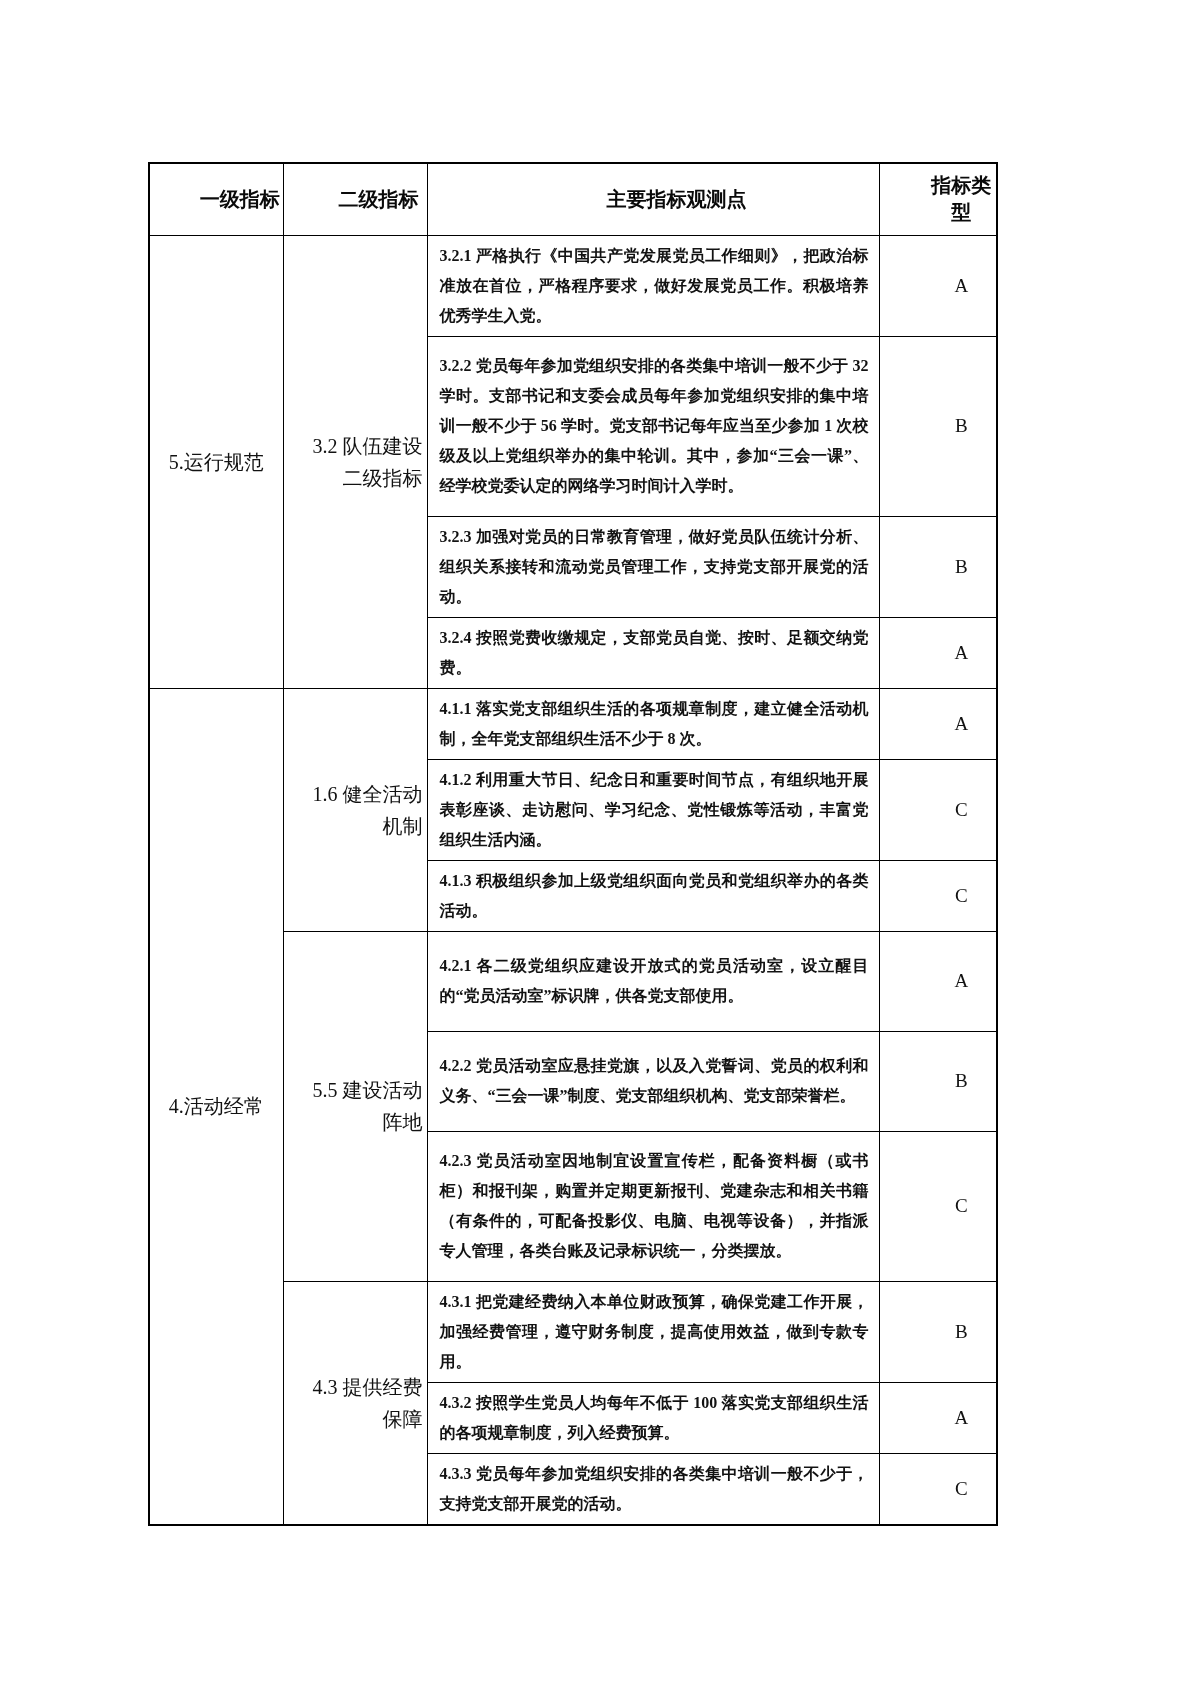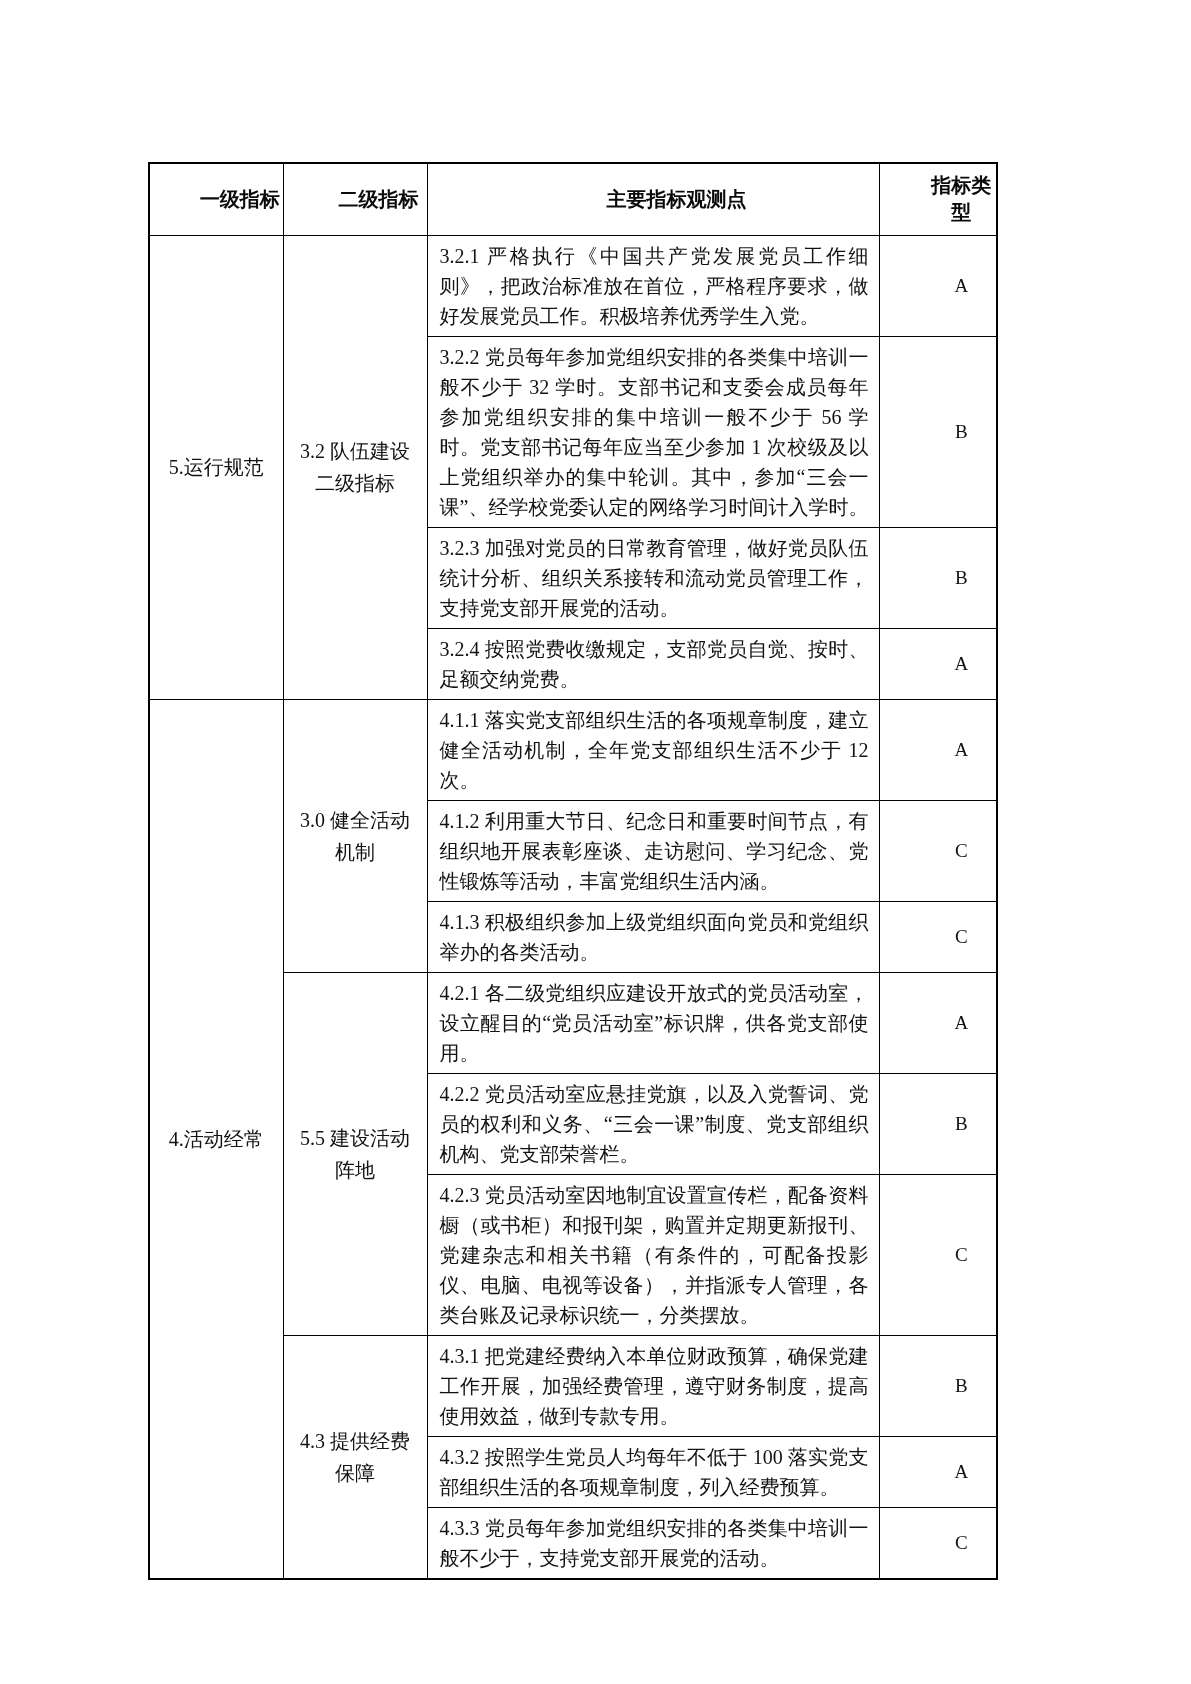--- a/index.html
+++ b/index.html
@@ -36,28 +36,29 @@
     text-align:center;
     height:72px;
     color:#0a0a0a;
   }
   td.l1,td.l2{
     text-align:center;
     font-size:20px;
     line-height:32px;
     padding:2px 4px;
   }
-  td.l2 .line{display:block;}
+  td.l2 .line{display:block;text-align:right;}
   td.obs{
-    font-size:20px;
+    font-size:16px;
     line-height:30px;
     text-align:justify;
     text-justify:inter-ideograph;
     padding:5px 10px 5px 12px;
     vertical-align:middle;
+    font-weight:bold;
   }
   td.type{
     text-align:center;
     font-size:19px;
     font-family:"Liberation Serif","DejaVu Serif",serif;
   }
   tr.h2{height:70px}
   tr.h3{height:100px}
   tr.h5{height:150px}
   tr.h6{height:180px}
@@ -101,24 +102,24 @@
     <td class="type">B</td>
   </tr>
   <tr class="h2">
     <td class="obs">3.2.4 按照党费收缴规定，支部党员自觉、按时、足额交纳党费。</td>
     <td class="type">A</td>
   </tr>
 
   <tr class="h2">
     <td class="l1" rowspan="9">4.活动经常</td>
     <td class="l2" rowspan="3">
-      <span class="line">3.0 健全活动</span>
+      <span class="line">1.6 健全活动</span>
       <span class="line">机制</span>
     </td>
-    <td class="obs">4.1.1 落实党支部组织生活的各项规章制度，建立健全活动机制，全年党支部组织生活不少于 12 次。</td>
+    <td class="obs">4.1.1 落实党支部组织生活的各项规章制度，建立健全活动机制，全年党支部组织生活不少于 8 次。</td>
     <td class="type">A</td>
   </tr>
   <tr class="h3">
     <td class="obs">4.1.2 利用重大节日、纪念日和重要时间节点，有组织地开展表彰座谈、走访慰问、学习纪念、党性锻炼等活动，丰富党组织生活内涵。</td>
     <td class="type">C</td>
   </tr>
   <tr class="h2">
     <td class="obs">4.1.3 积极组织参加上级党组织面向党员和党组织举办的各类活动。</td>
     <td class="type">C</td>
   </tr>

